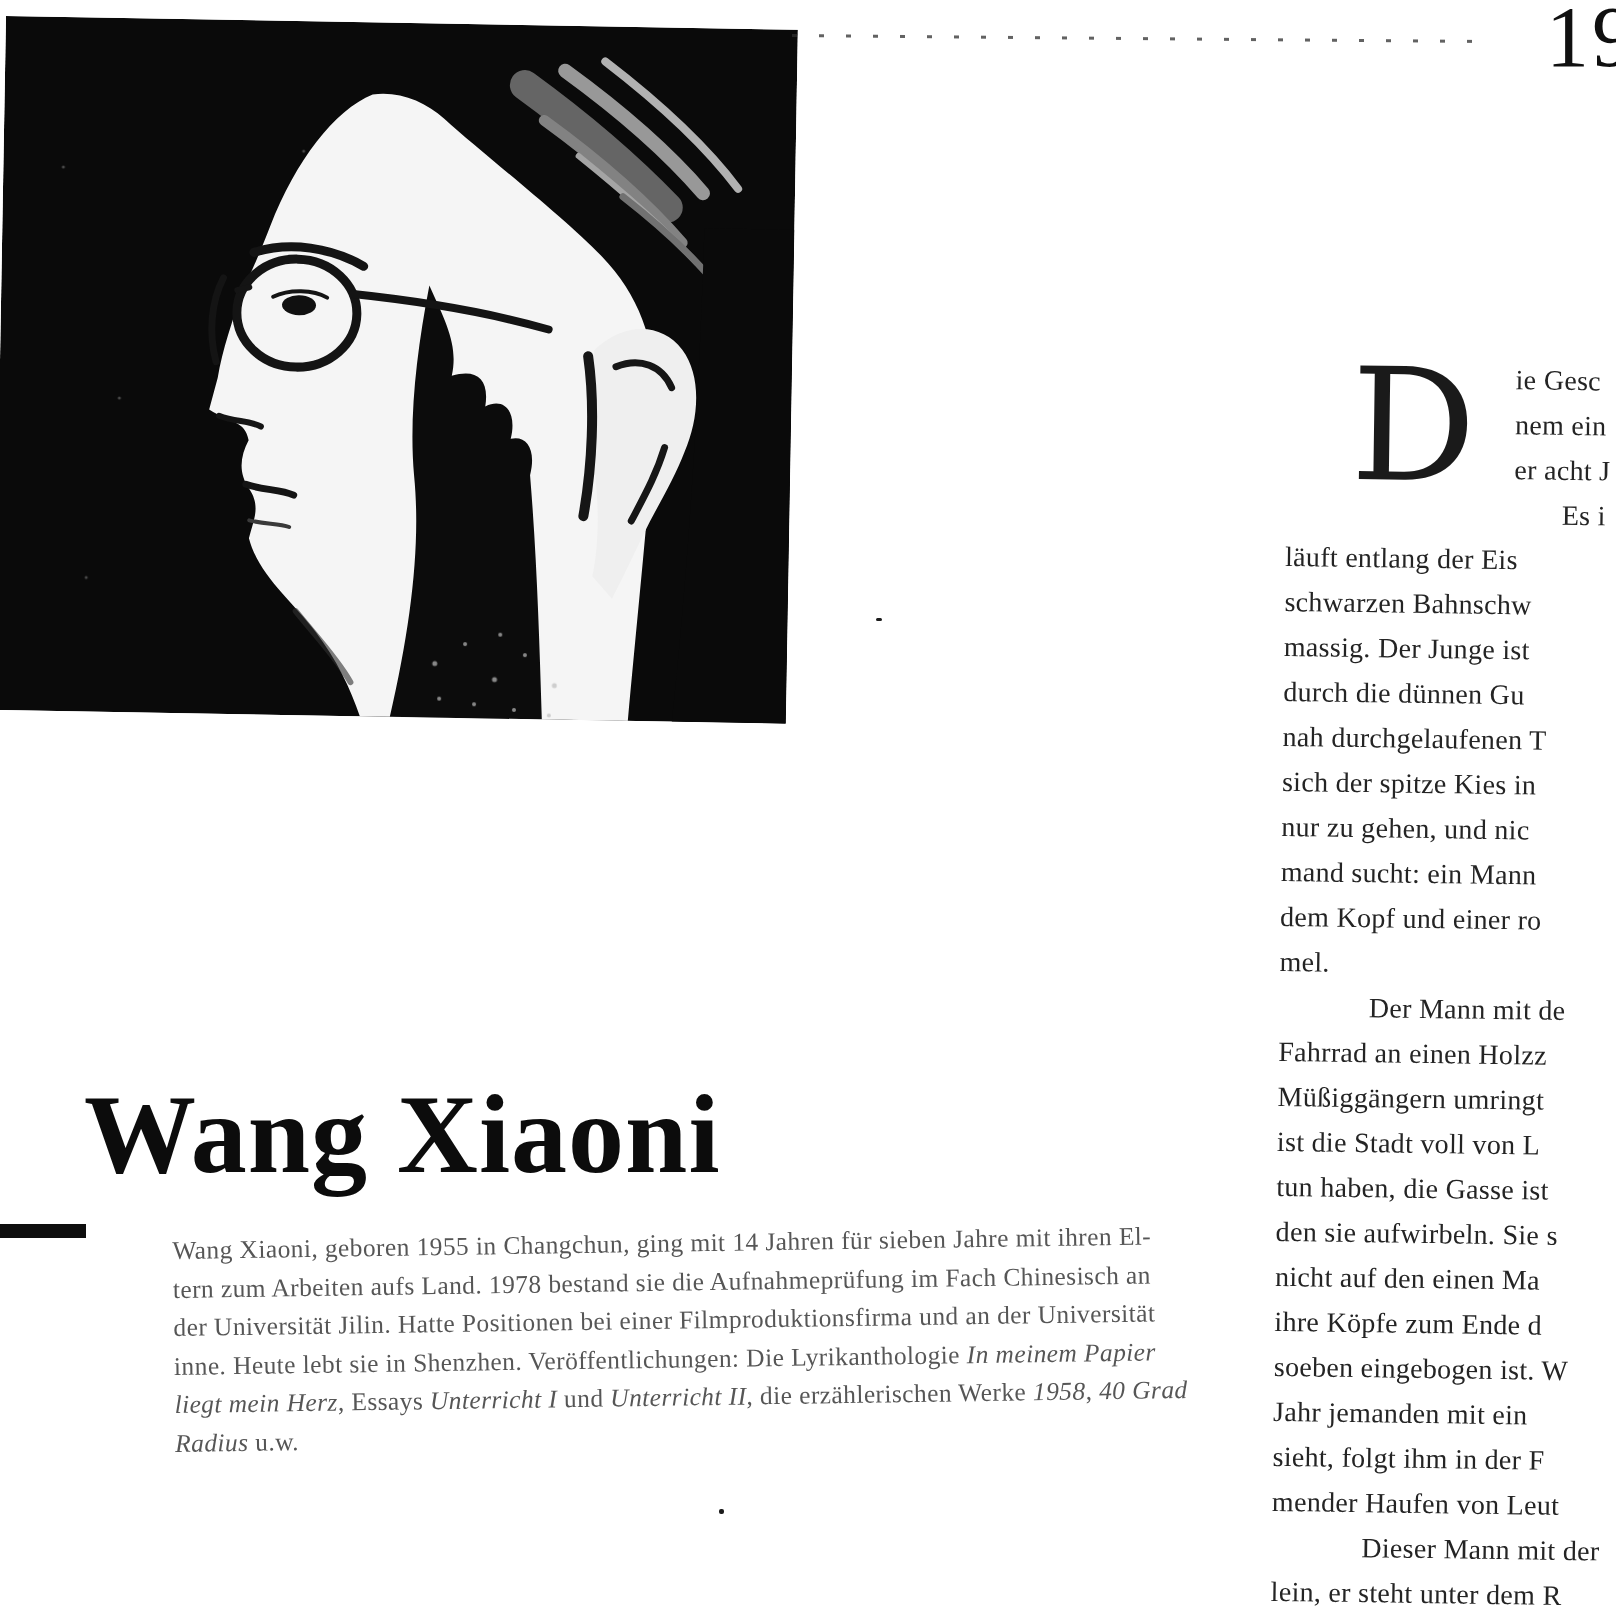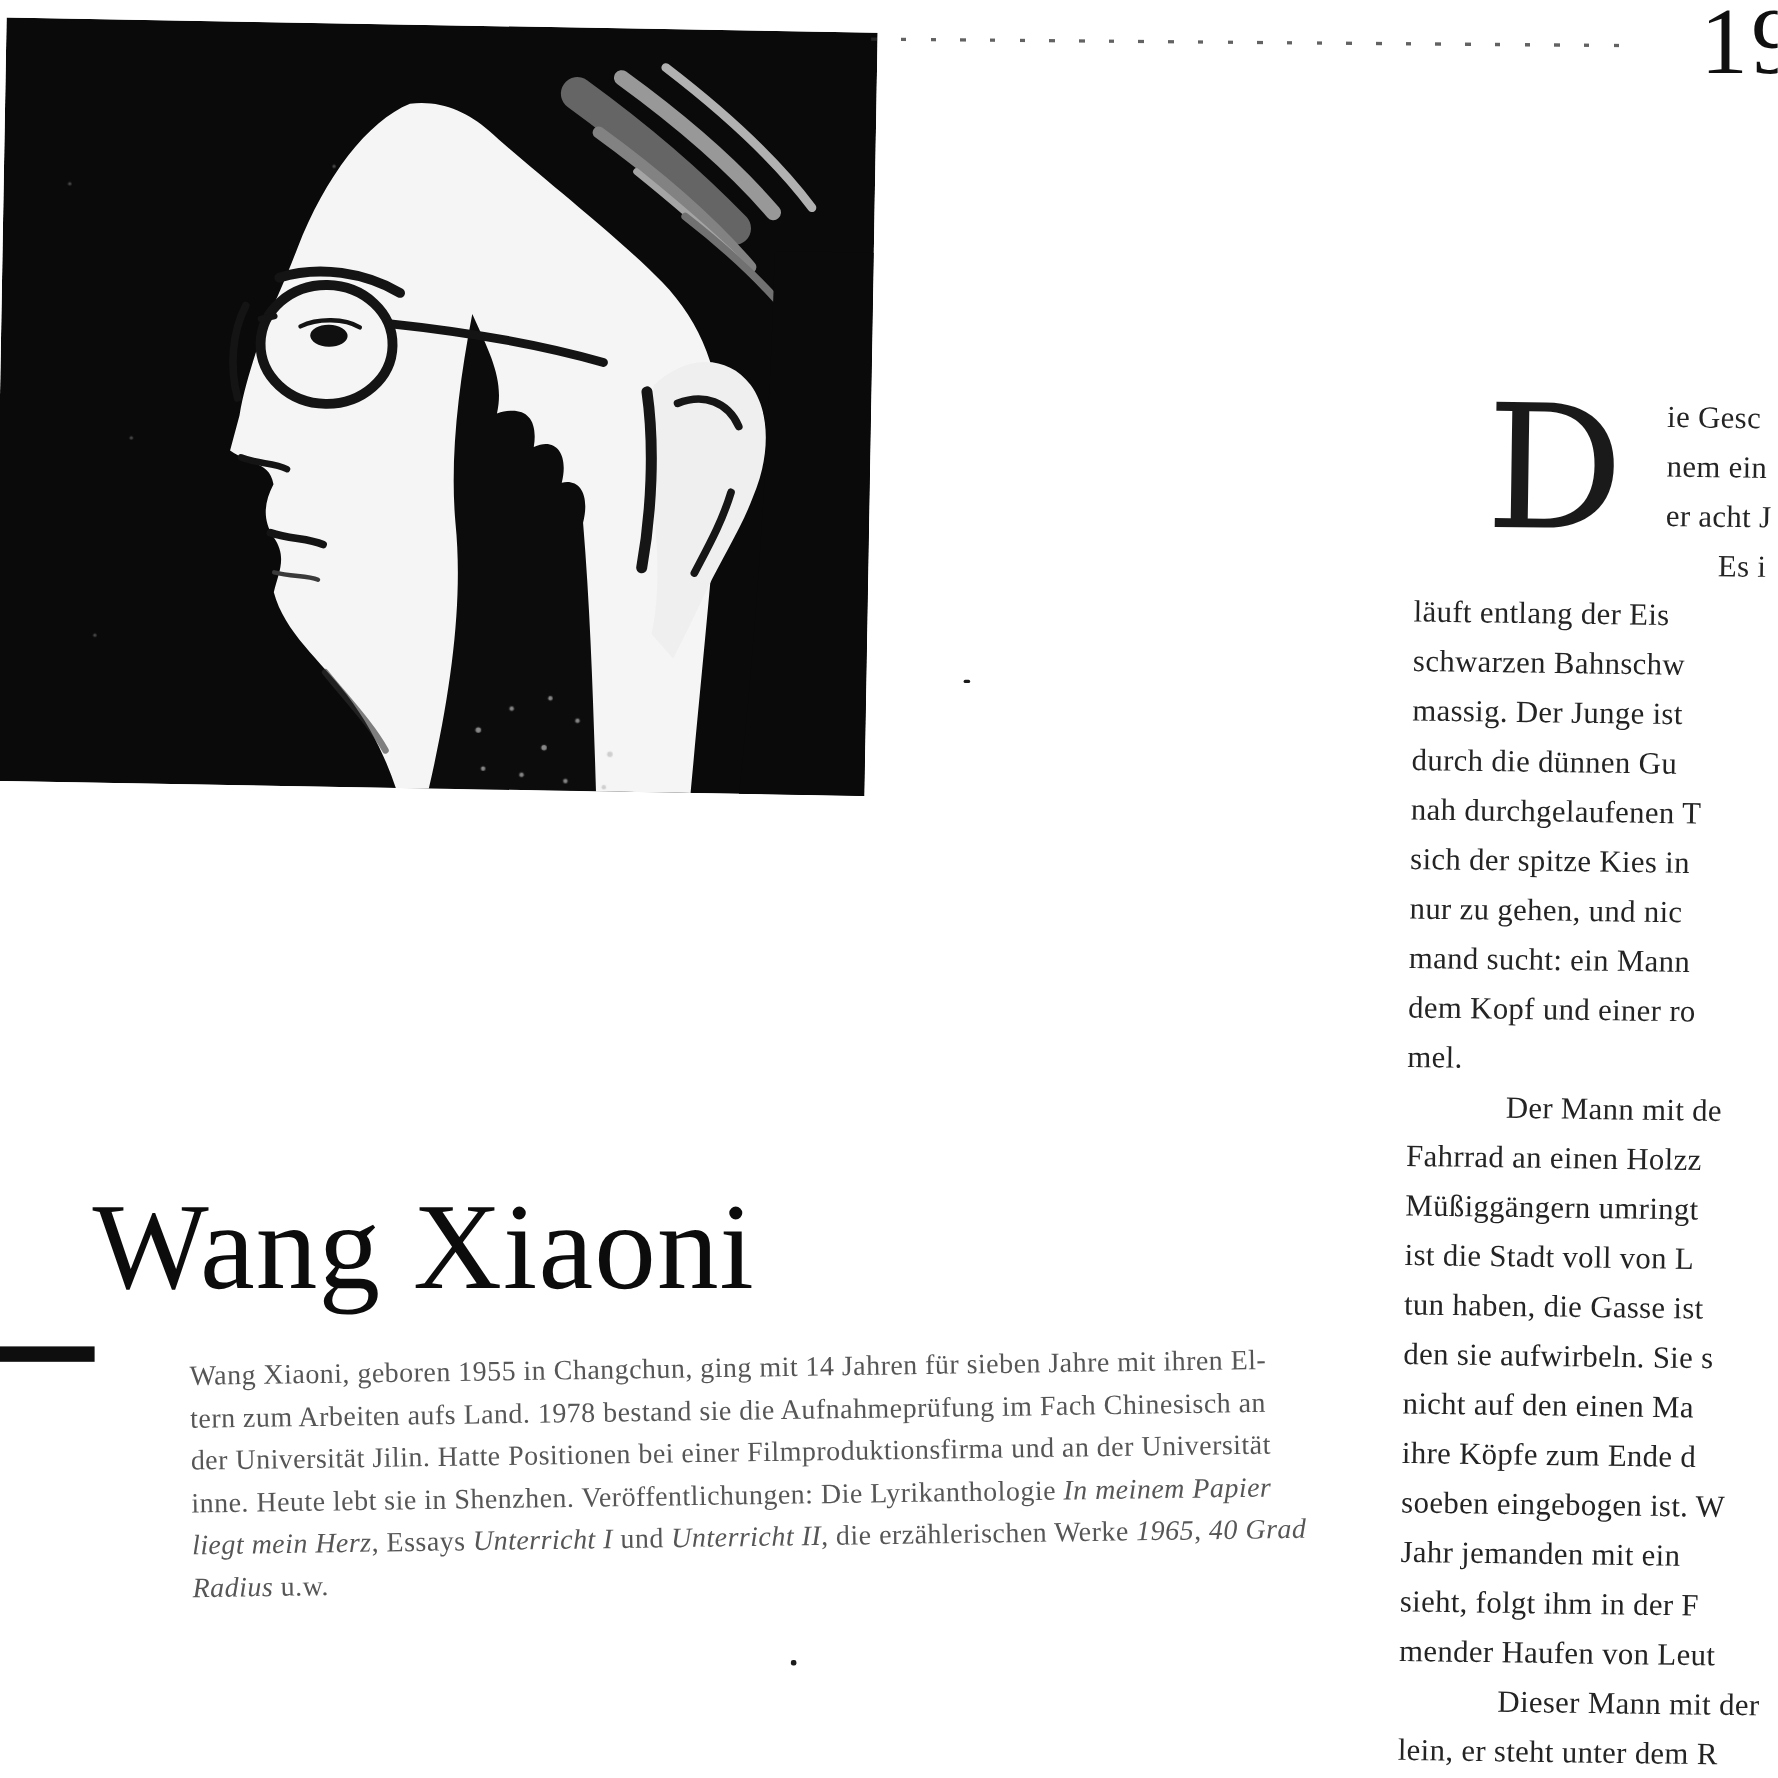--- a/index.html
+++ b/index.html
@@ -28,21 +28,21 @@
   
   .page-number{
     left:1546px;top:-10px;
     font-size:86px;line-height:1.1;color:#101010;letter-spacing:3px;
     white-space:nowrap;
   }
 
   
   .heading{
     left:84px;top:1078px;margin:0;
-    font-size:112px;line-height:1;font-weight:400;
+    font-size:112px;line-height:1;font-weight:700;
     color:#0c0c0c;letter-spacing:1px;white-space:nowrap;
   }
 
   
   .side-bar{
     left:0;top:1224px;width:86px;height:14px;background:#0e0e0e;
   }
 
   
   .bio{
@@ -171,21 +171,21 @@
 
 <h1 class="abs heading">Wang Xiaoni</h1>
 
 <div class="abs side-bar"></div>
 
 <div class="abs bio" id="bio">
     <div class="bio-line"><span>Wang Xiaoni, geboren 1955 in Changchun, ging mit 14 Jahren für sieben Jahre mit ihren El-</span></div>
     <div class="bio-line"><span>tern zum Arbeiten aufs Land. 1978 bestand sie die Aufnahmeprüfung im Fach Chinesisch an</span></div>
     <div class="bio-line"><span>der Universität Jilin. Hatte Positionen bei einer Filmproduktionsfirma und an der Universität</span></div>
     <div class="bio-line"><span>inne. Heute lebt sie in Shenzhen. Veröffentlichungen: Die Lyrikanthologie </span><span class="it">In meinem Papier</span></div>
-    <div class="bio-line"><span class="it">liegt mein Herz</span><span>, Essays </span><span class="it">Unterricht I</span><span> und </span><span class="it">Unterricht II</span><span>, die erzählerischen Werke </span><span class="it">1965</span><span>, </span><span class="it">40 Grad</span></div>
+    <div class="bio-line"><span class="it">liegt mein Herz</span><span>, Essays </span><span class="it">Unterricht I</span><span> und </span><span class="it">Unterricht II</span><span>, die erzählerischen Werke </span><span class="it">1958</span><span>, </span><span class="it">40 Grad</span></div>
     <div class="bio-line"><span class="it">Radius</span><span> u.w.</span></div>
   </div>
 
 <div class="abs story">
   <div class="dropcap">D</div>
   <div id="story-lines">
       <div class="story-line beside">ie Gesc</div>
       <div class="story-line beside">nem ein</div>
       <div class="story-line beside">er acht J</div>
       <div class="story-line para">Es i</div>

